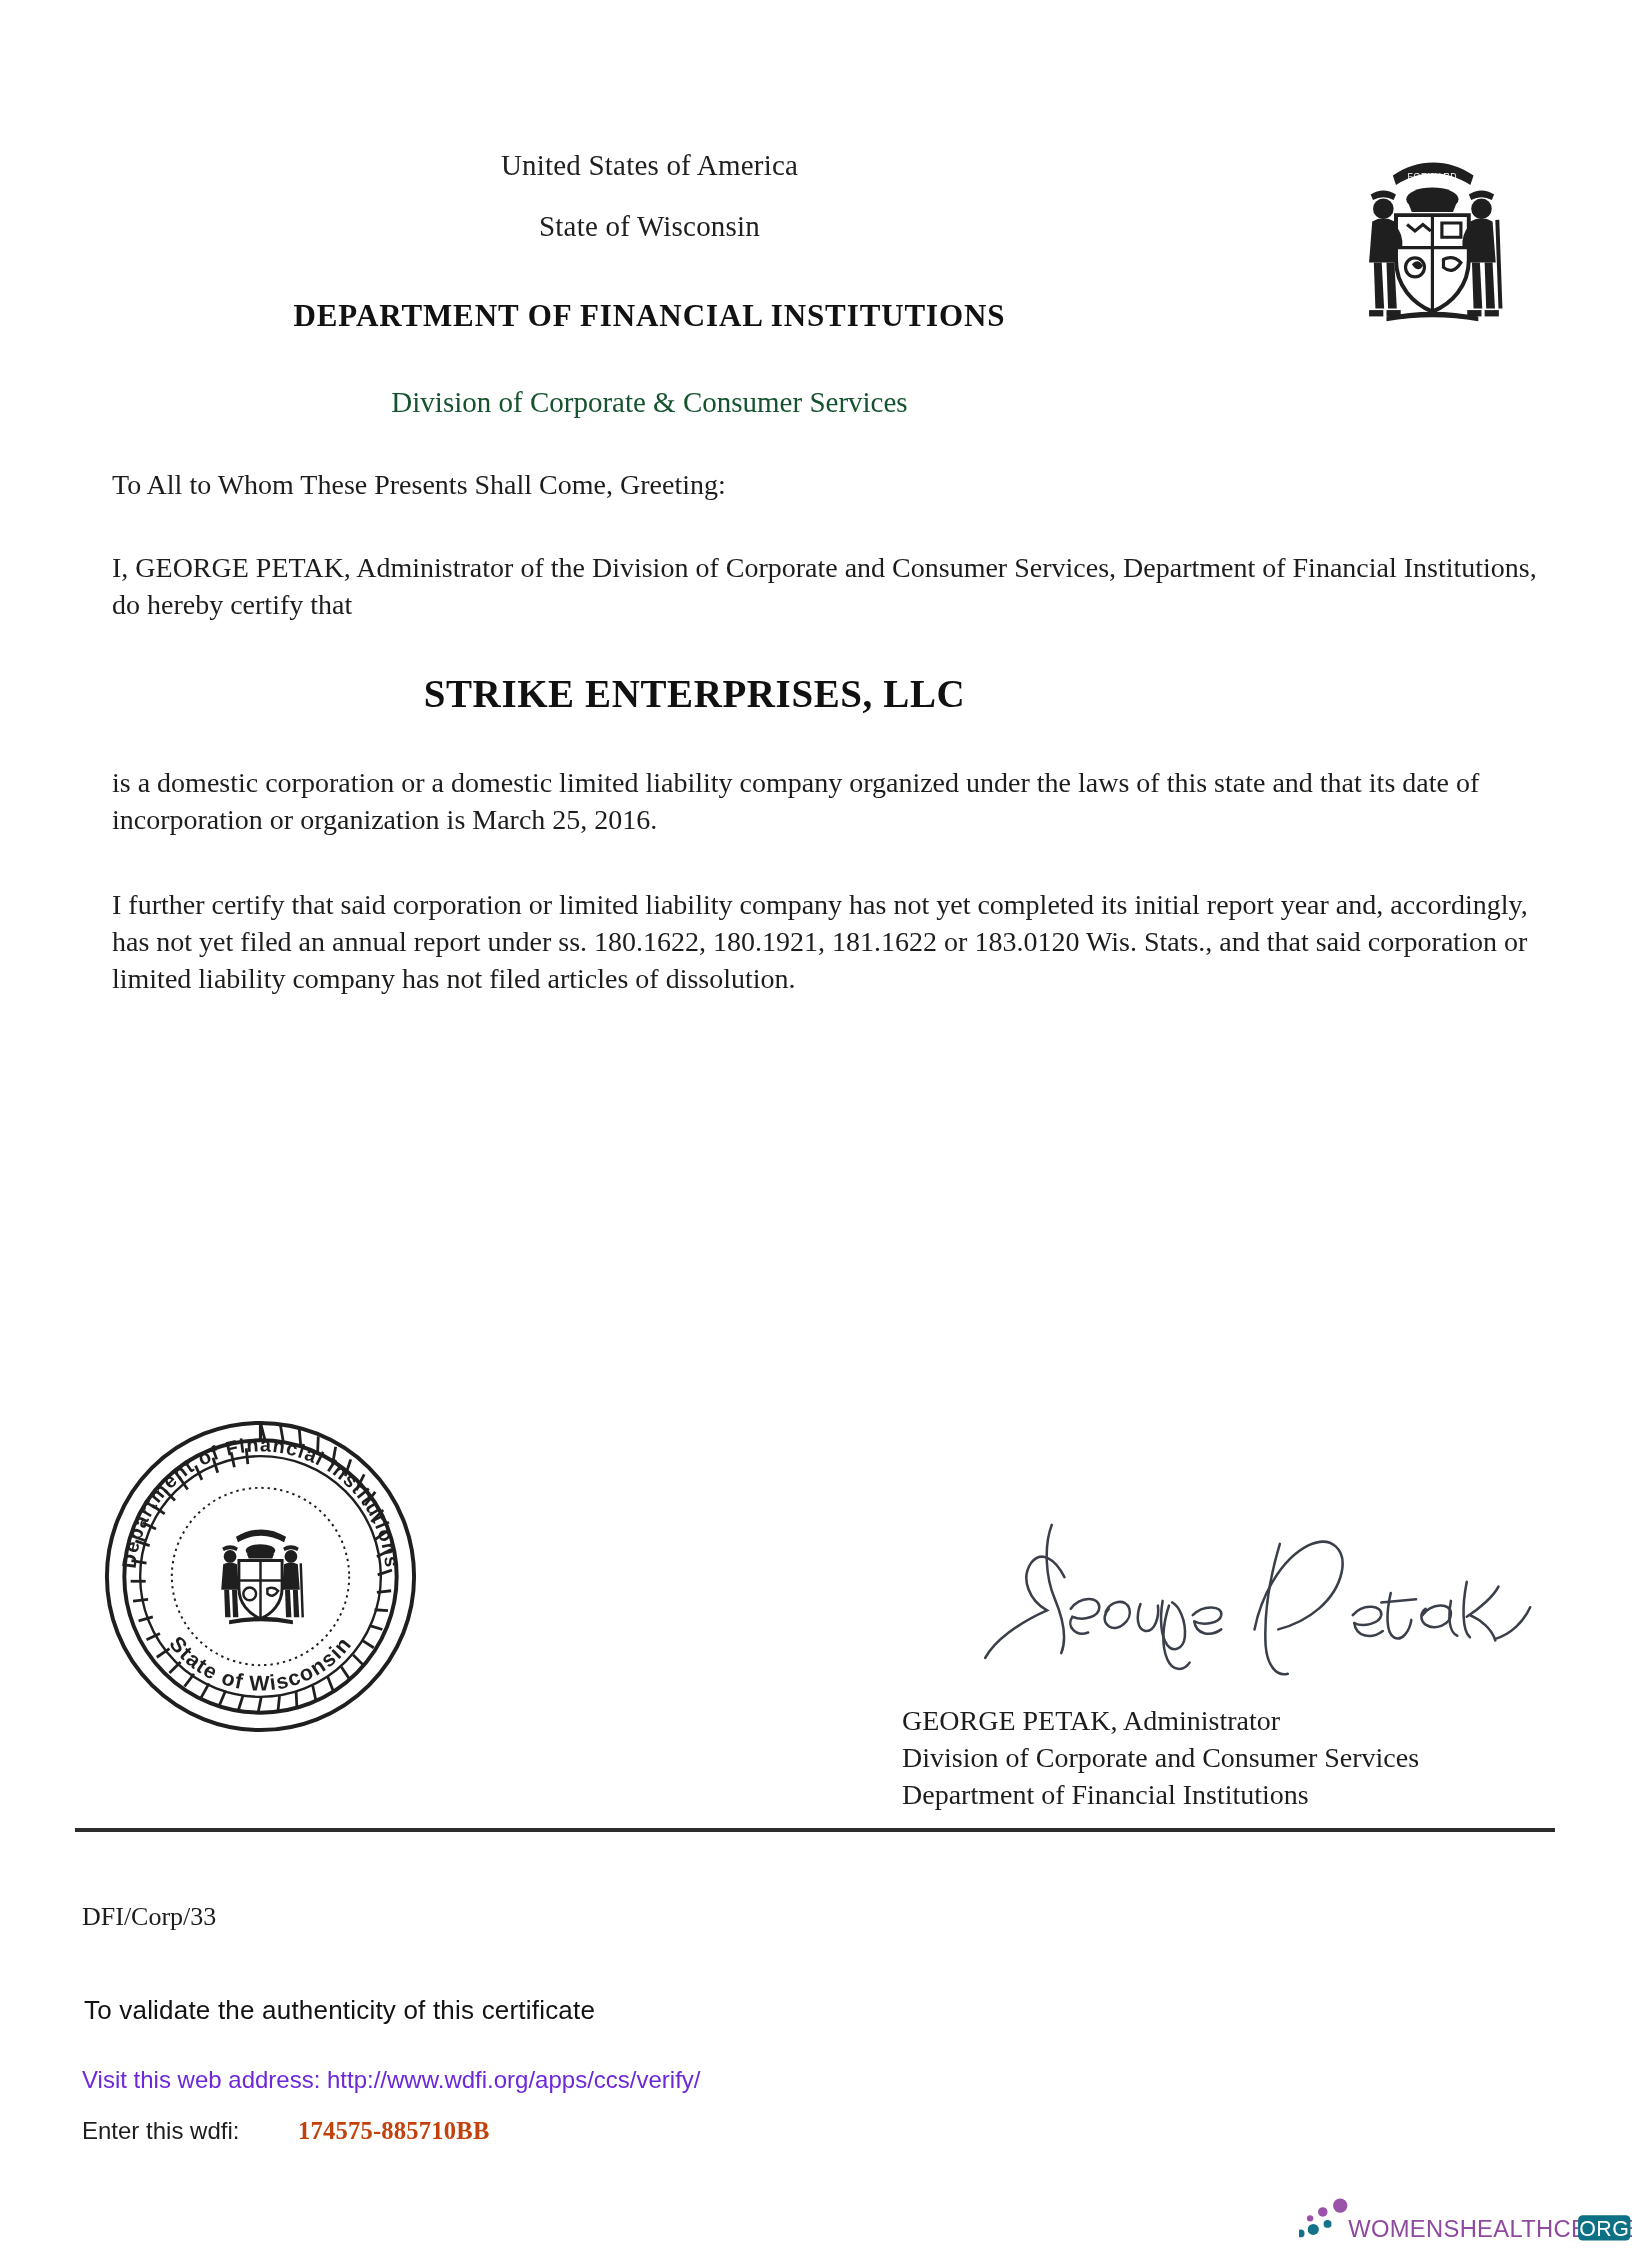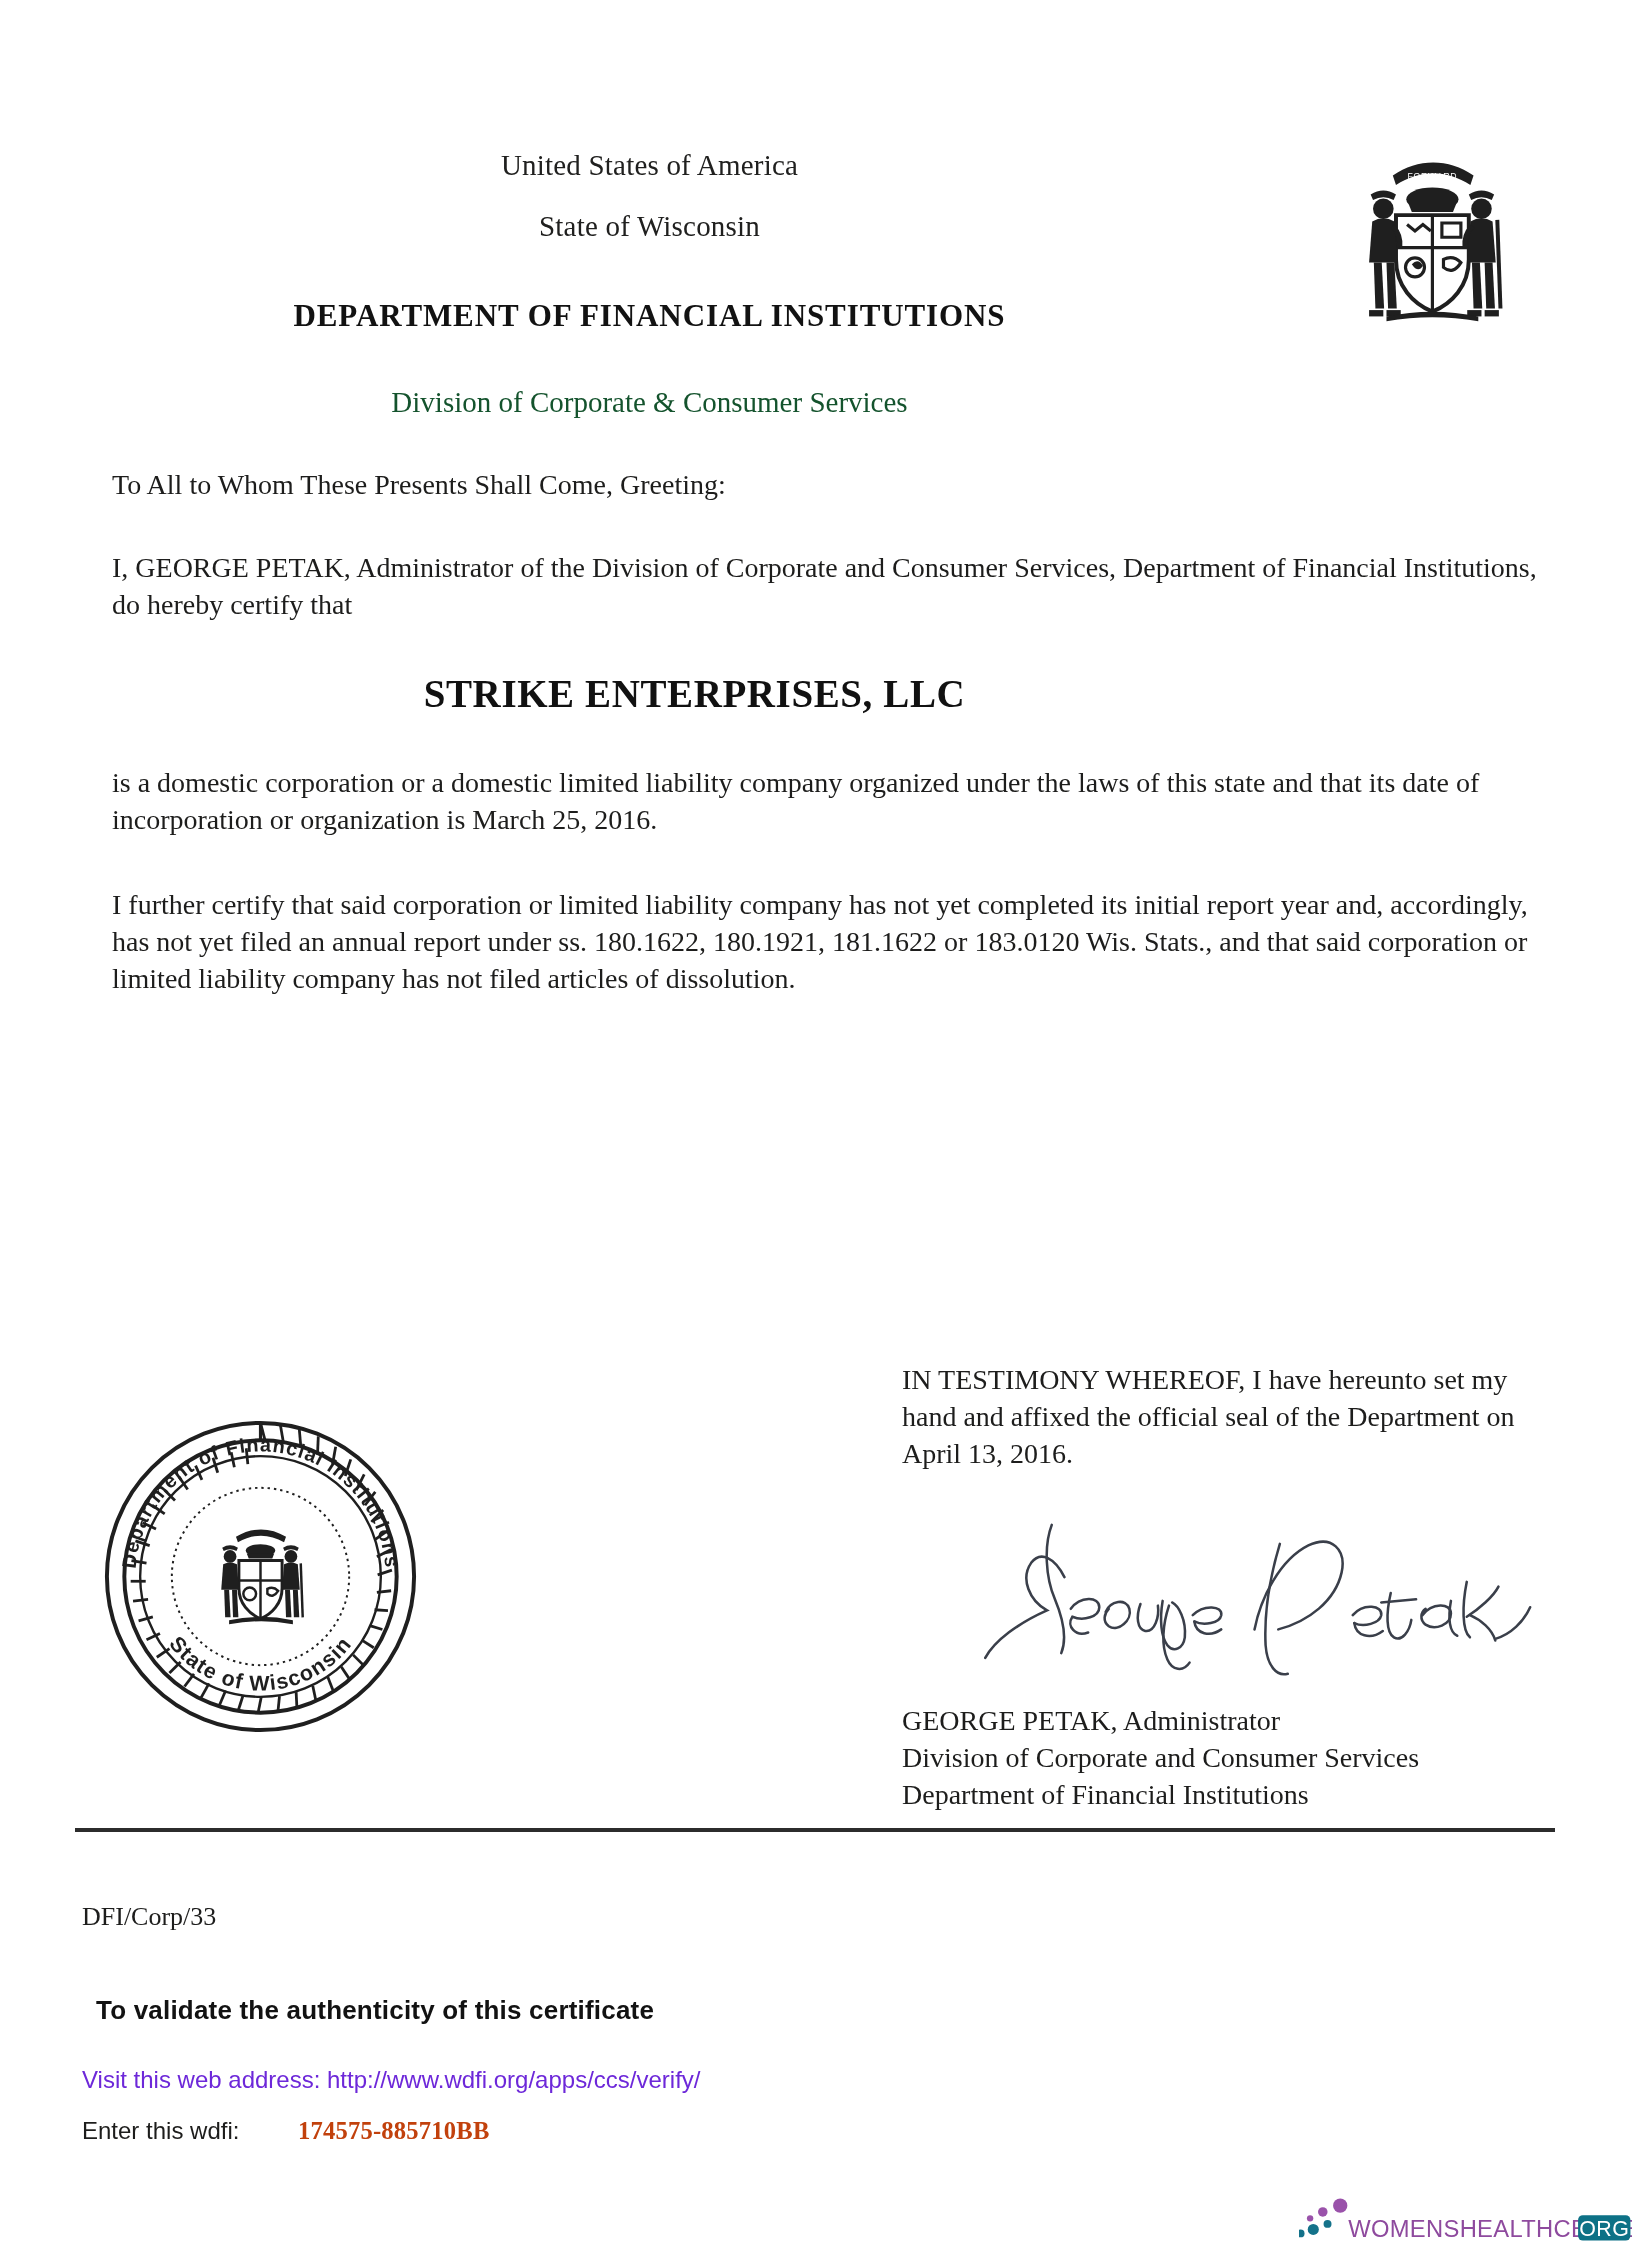--- a/index.html
+++ b/index.html
@@ -138,25 +138,25 @@
   
   .form-code {
     position: absolute;
     left: 82px;
     top: 1902px;
     font-size: 26px;
     color: #1d1d1c;
   }
   .validate-heading {
     position: absolute;
-    left: 96px;
+    left: 84px;
     top: 1995px;
     font-family: "Liberation Sans", sans-serif;
     font-size: 26px;
-    font-weight: bold;
+    font-weight: normal;
     letter-spacing: 0.2px;
     color: #121212;
   }
   .validate-url {
     position: absolute;
     left: 82px;
     top: 2066px;
     font-family: "Liberation Sans", sans-serif;
     font-size: 24px;
     color: #6d28d9;
@@ -355,21 +355,20 @@
           <path d="M166 92 q14 -8 28 0 l4 52 l-36 0 z"></path>
           <path d="M168 144 l10 0 l3 56 l-11 0 z"></path>
             <path d="M184 144 l10 0 l3 56 l-11 0 z"></path>
           <line x1="200" y1="90" x2="204" y2="200" stroke="#1f1f1f" stroke-width="5"></line>
         </g>
         <path d="M54 206 q64 -14 130 0 l0 8 q-64 -12 -130 0 z"></path>
       </g>
     </svg>
   </div>
 
-  <div class="testimony">IN TESTIMONY WHEREOF, I have hereunto set my hand and affixed the official seal of the Department on April 13, 2016.</div>
 
   <div class="signature">
     <svg viewBox="0 0 880 250" xmlns="http://www.w3.org/2000/svg">
       <g fill="none" stroke="#3a3f4a" stroke-width="3.2" stroke-linecap="round">
 
         <path d="M248 110 C236 86,218 76,206 92 C192 112,204 140,226 152 C190 168,160 190,148 212"></path>
         <path d="M232 44 C222 70,224 110,236 138 C246 162,252 186,244 206"></path>
 
         <path d="M256 150 C268 134,292 134,292 148 C292 160,272 166,258 160 C250 172,262 186,278 180"></path>
         <path d="M300 154 C306 140,326 136,330 150 C334 164,316 180,304 172 C296 166,298 156,304 150"></path>

